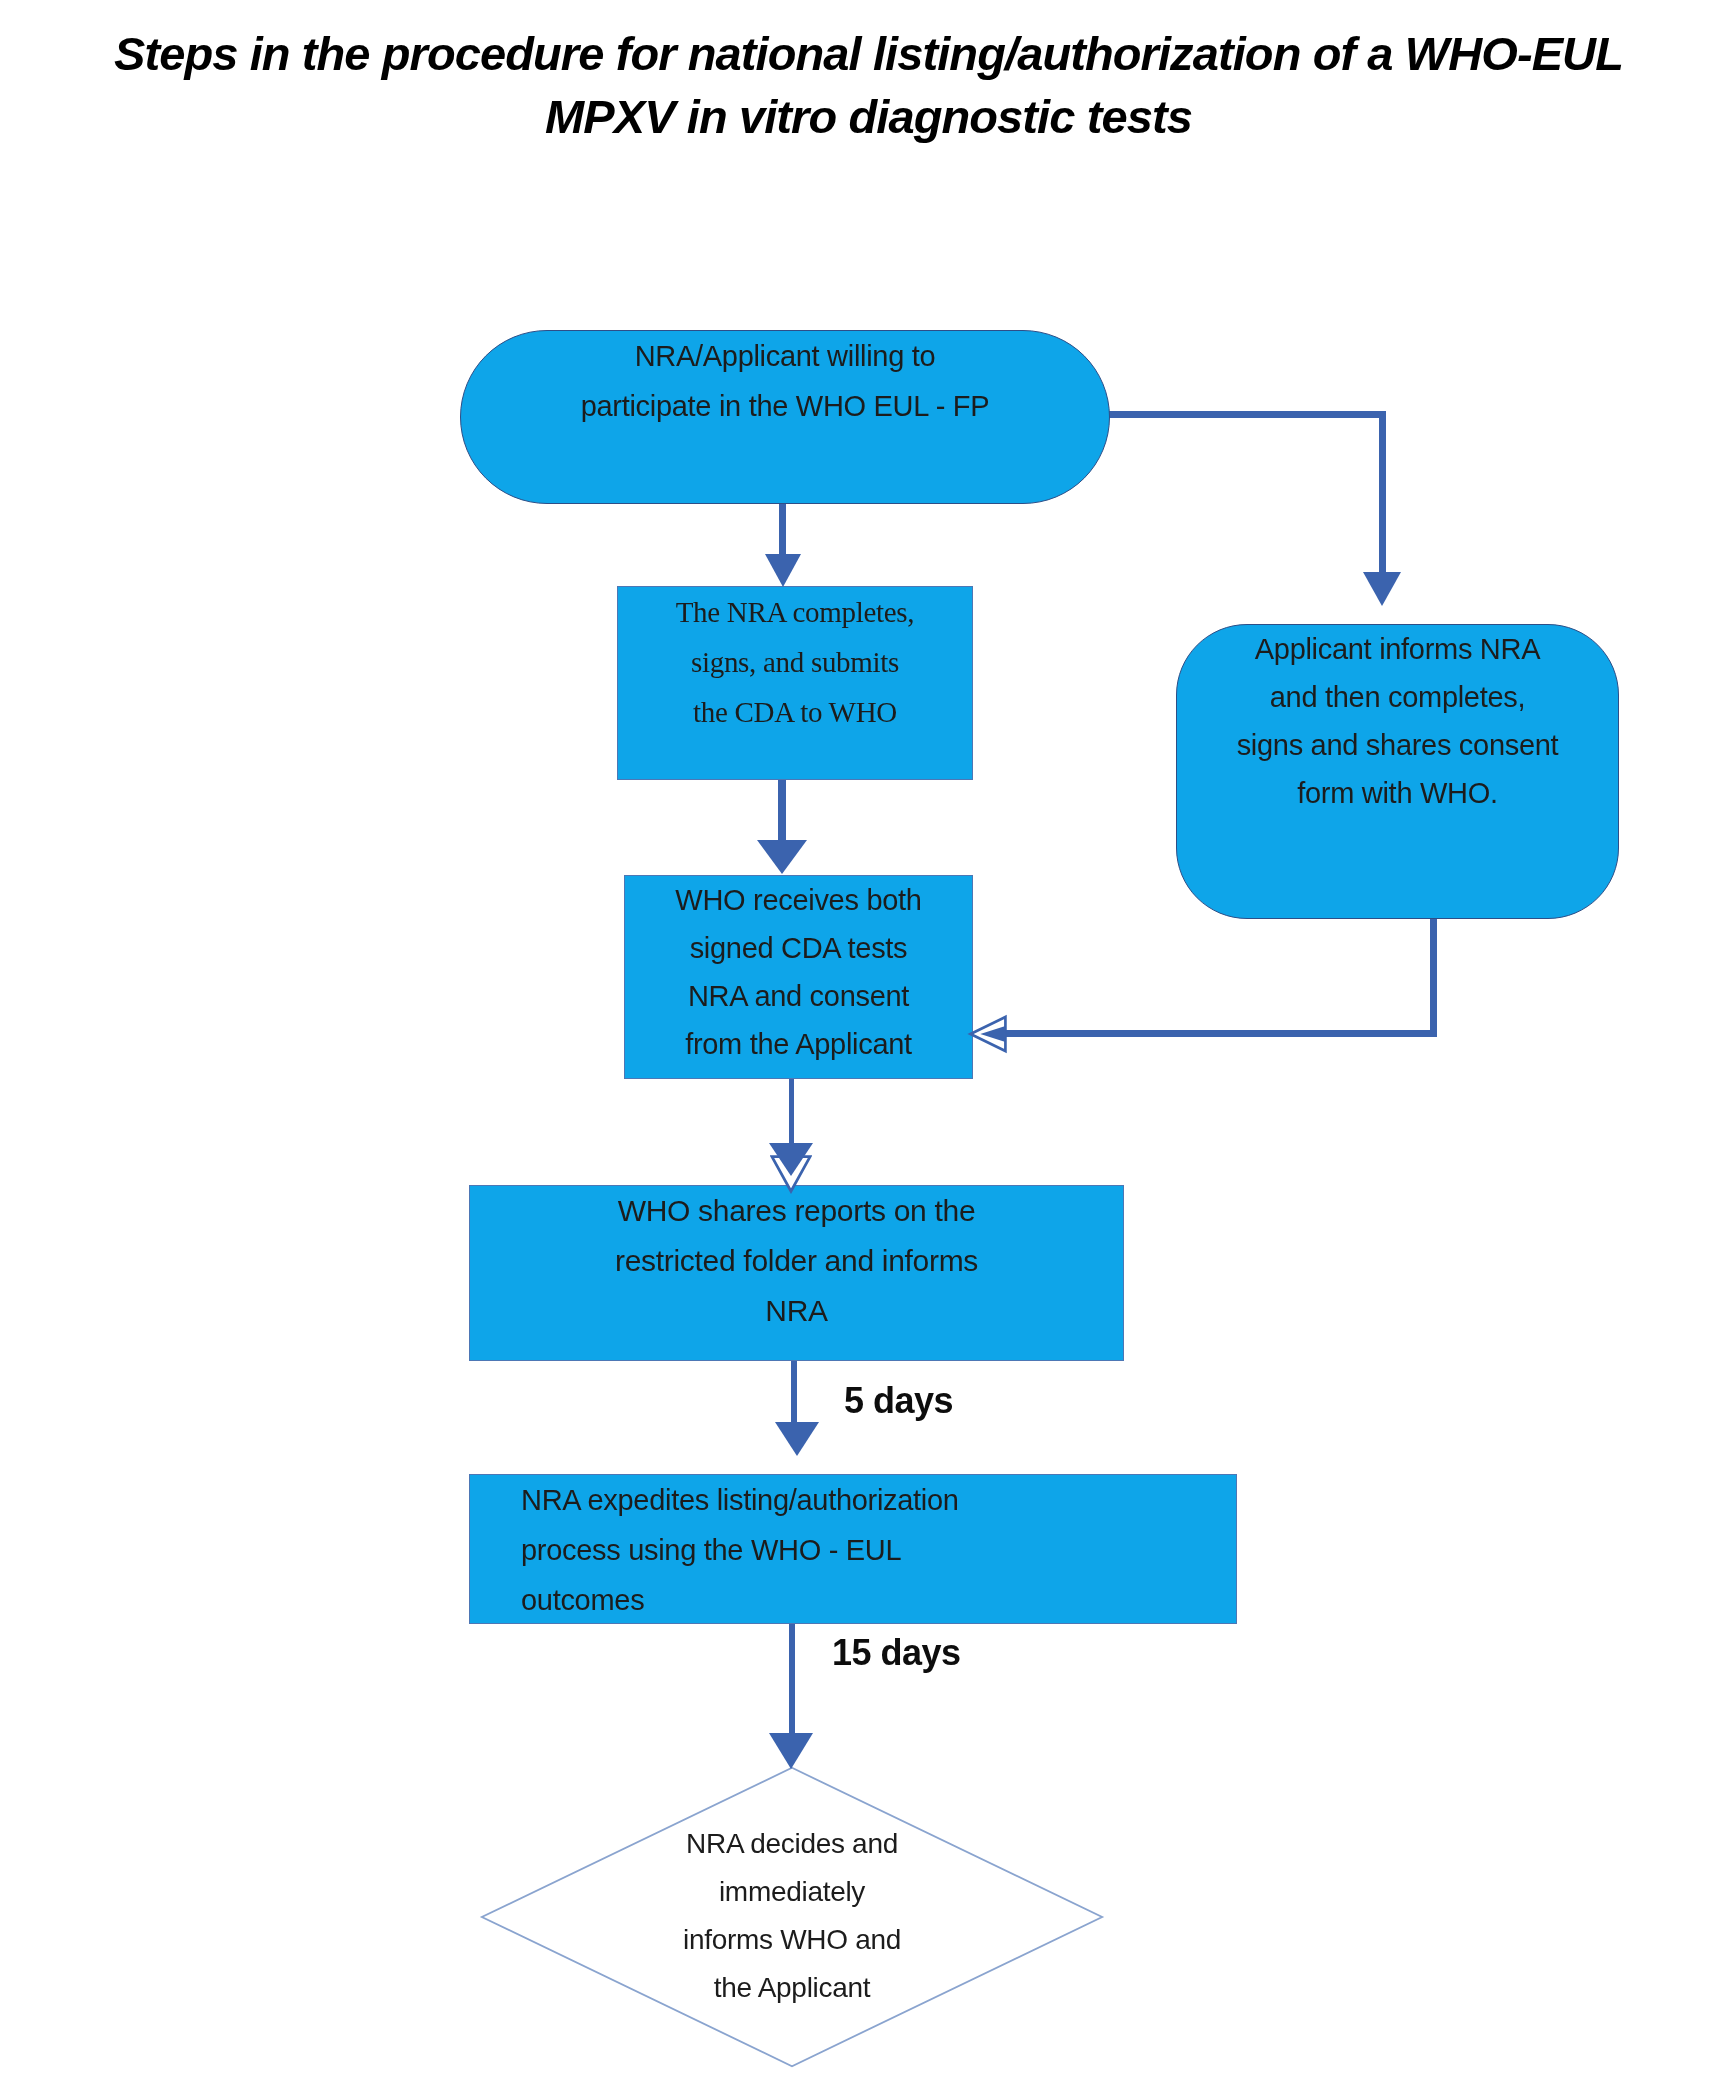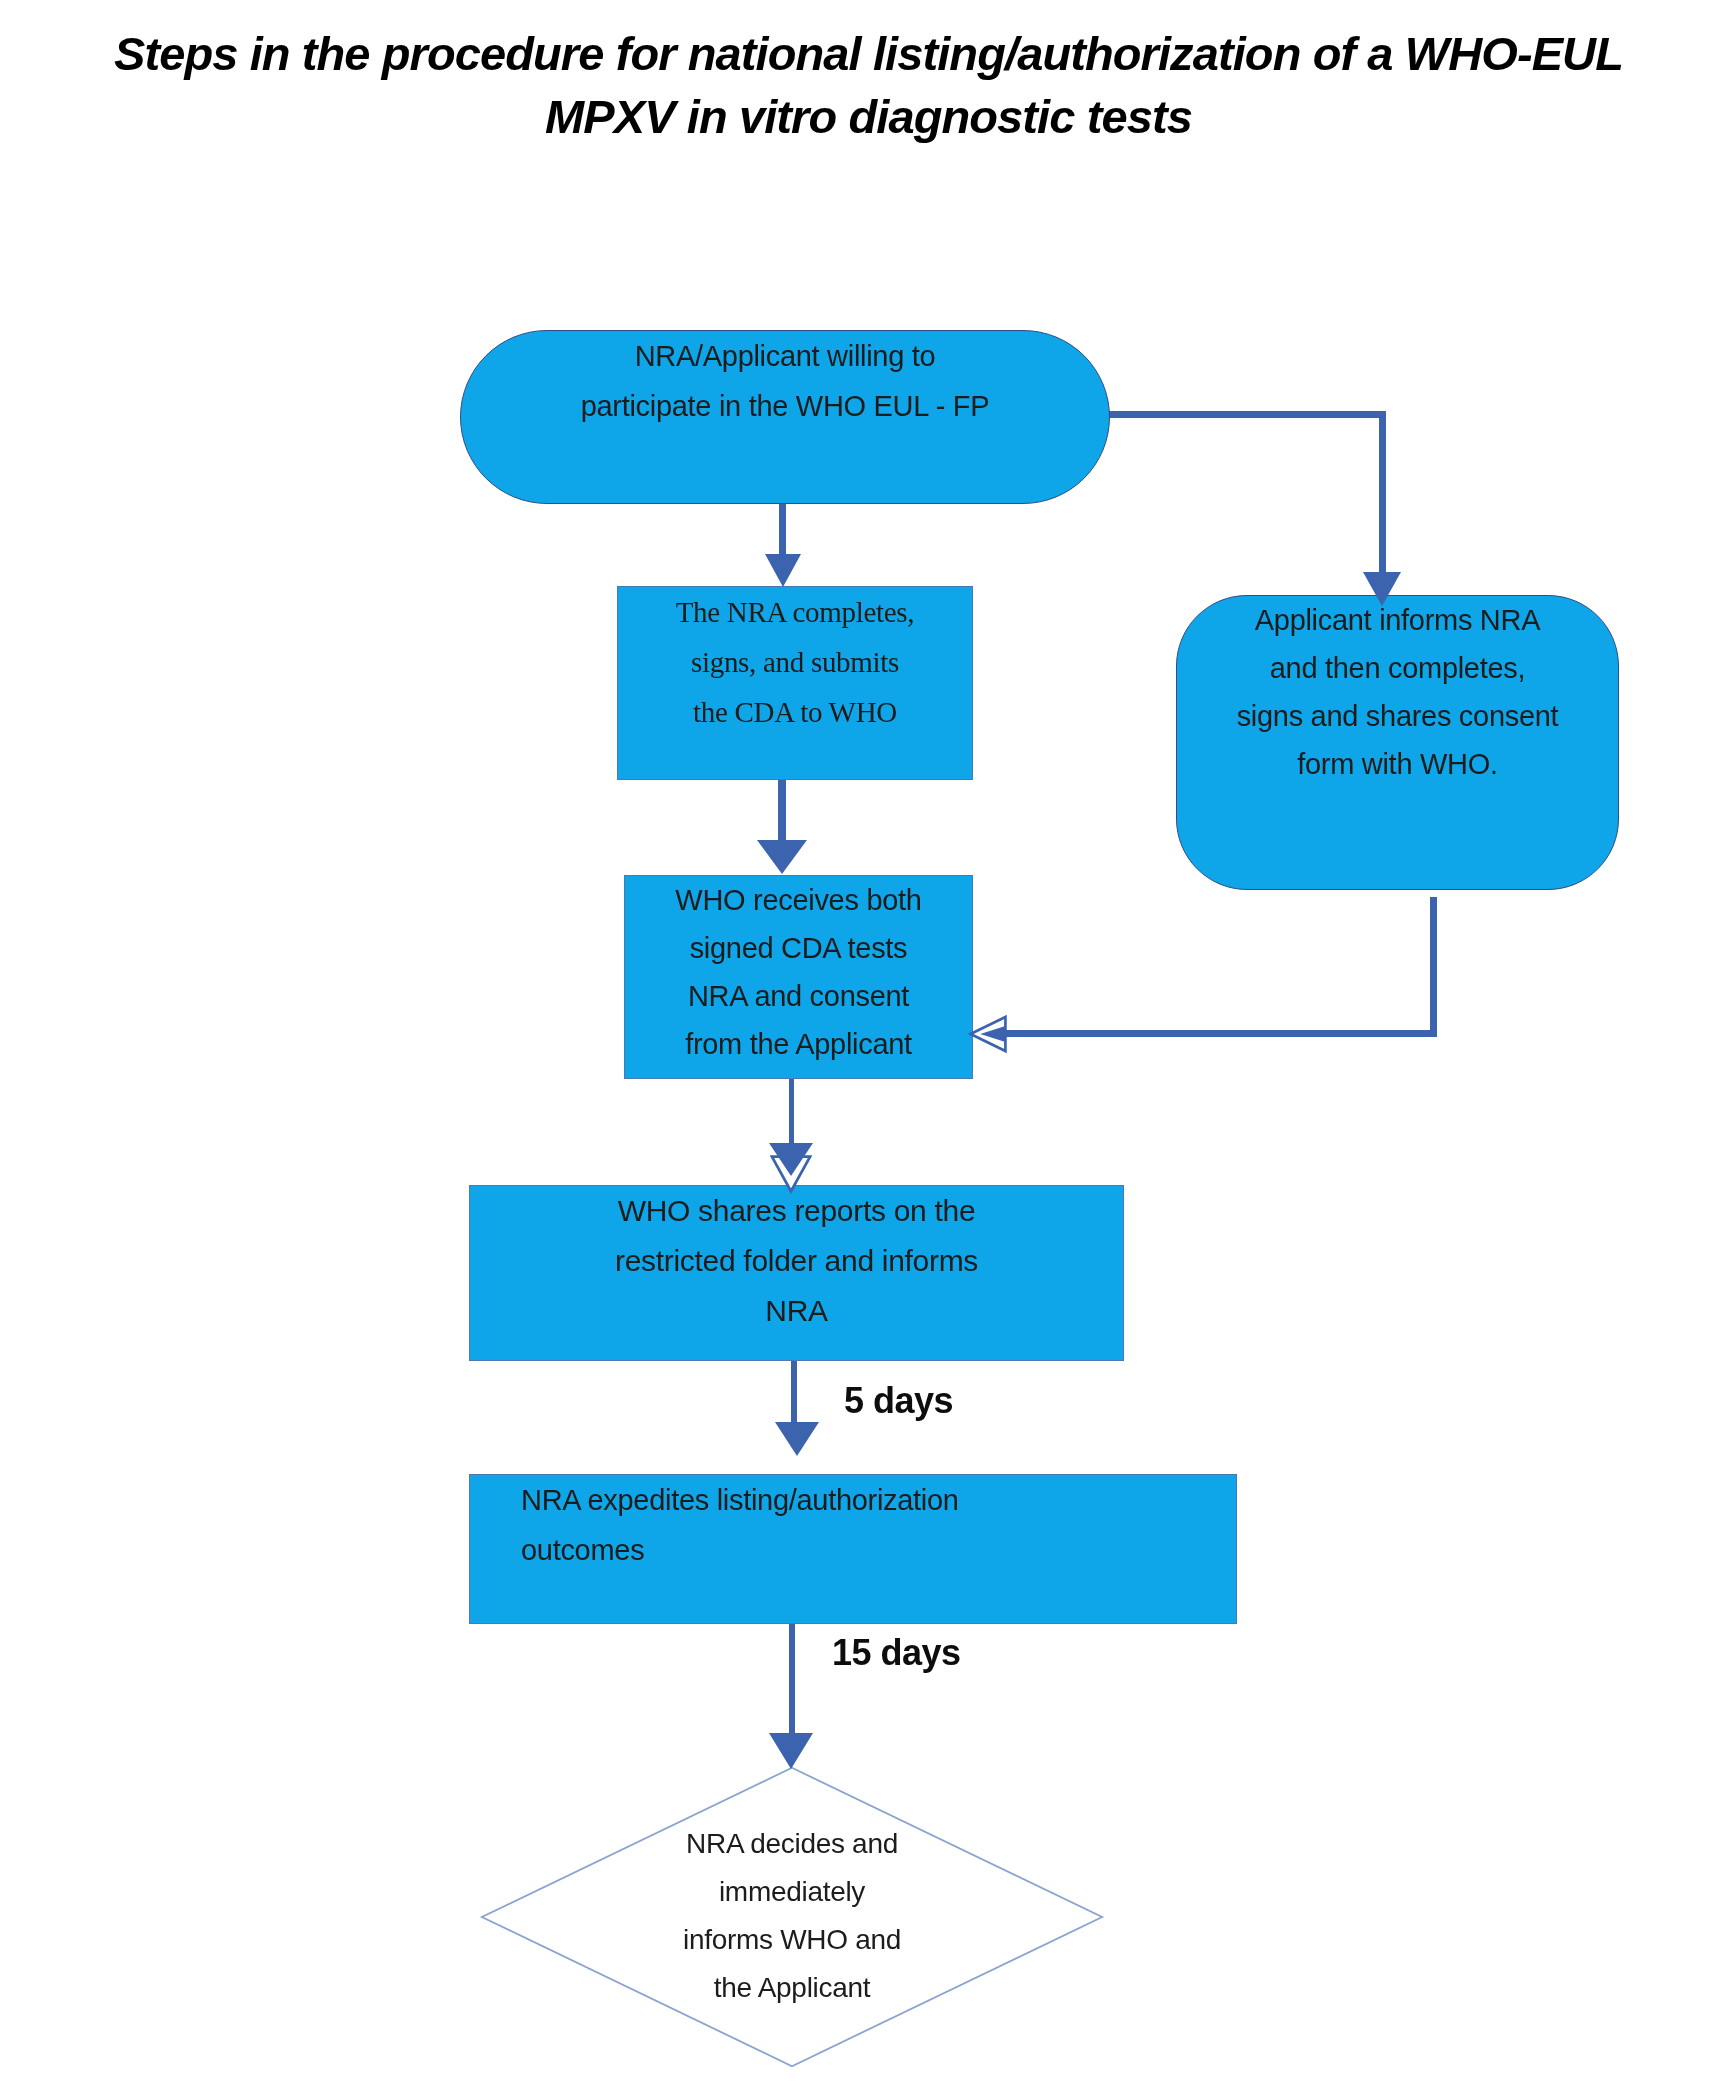--- a/index.html
+++ b/index.html
@@ -93,21 +93,21 @@
     <span class="ln">NRA/Applicant willing to</span>
     <span class="ln">participate in the WHO EUL - FP</span>
   </div>
 
   <div class="node rect box2" style="left:617px;top:586px;width:356px;height:194px;font-family:Liberation Serif, serif;">
     <span class="ln">The NRA completes,</span>
     <span class="ln">signs, and submits</span>
     <span class="ln">the CDA to WHO</span>
   </div>
 
-  <div class="node rounded" style="left:1176px;top:595px;width:443px;height:295px;">
+  <div class="node rounded" style="left:1176px;top:624px;width:443px;height:295px;">
     <span class="ln">Applicant informs NRA</span>
     <span class="ln">and then completes,</span>
     <span class="ln">signs and shares consent</span>
     <span class="ln">form with WHO.</span>
   </div>
 
   <div class="node rect" style="left:624px;top:875px;width:349px;height:204px;">
     <span class="ln">WHO receives both</span>
     <span class="ln">signed CDA tests</span>
     <span class="ln">NRA and consent</span>
@@ -115,20 +115,21 @@
   </div>
 
   <div class="node rect box4" style="left:469px;top:1185px;width:655px;height:176px;">
     <span class="ln">WHO shares reports on the</span>
     <span class="ln">restricted folder and informs</span>
     <span class="ln">NRA</span>
   </div>
 
   <div class="node rect box5" style="left:469px;top:1458px;width:768px;height:150px;margin-top:16px;">
     <span class="ln">NRA expedites listing/authorization</span>
+    <span class="ln">process using the WHO - EUL</span>
     <span class="ln">outcomes</span>
   </div>
 
   <svg class="svg-el" style="left:479px;top:1766px;z-index:1;" width="626" height="302" viewBox="0 0 692 334">
     <polygon points="346,2 689,167 346,332 3,167" fill="#ffffff" stroke="#8aa4cf" stroke-width="2"></polygon>
   </svg>
   <div class="diamond-text" style="left:584px;top:1820px;width:416px;height:192px;">
     <span class="ln">NRA decides and</span>
     <span class="ln">immediately</span>
     <span class="ln">informs WHO and</span>

